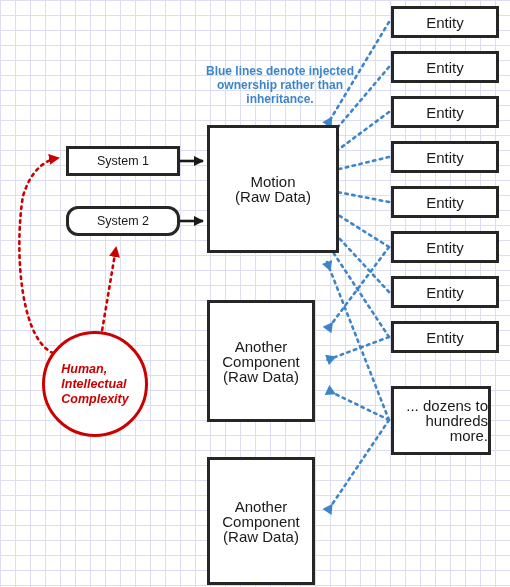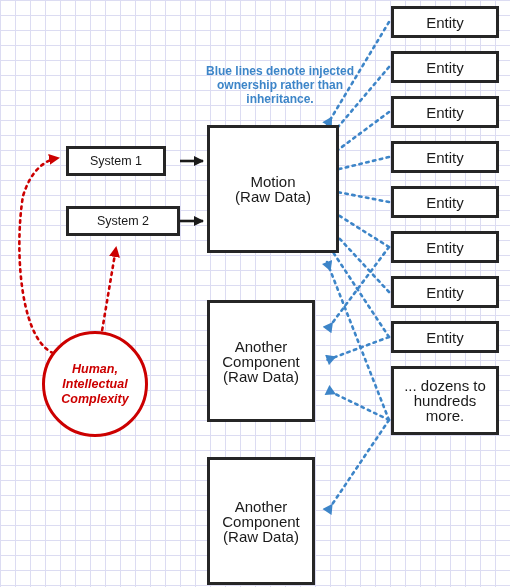--- a/index.html
+++ b/index.html
@@ -31,21 +31,20 @@
     z-index:3;
   }
   .sysbox{font-size:12.5px;}
   .circle{
     position:absolute;
     border:3px solid #cc0000;
     border-radius:50%;
     background:#ffffff;
     box-sizing:border-box;
     display:flex;align-items:center;justify-content:center;
-    text-align:center;
     color:#cc0000;
     font-weight:bold;font-style:italic;
     font-size:12.5px;line-height:15px;
     z-index:3;
   }
   .note{
     position:absolute;
     color:#3d85c8;
     font-weight:bold;
     font-size:12px;
@@ -104,24 +103,24 @@
       <line x1="389" y1="420" x2="327" y2="512" marker-end="url(#blueArrowL)"></line>
     </g>
   </svg>
 
   <div class="note" style="left:196px;top:36px;width:168px;margin-top:28px;">
     <span class="lbl">Blue lines denote injected
 ownership rather than
 inheritance.</span>
   </div>
 
-  <div class="box sysbox" style="left:66px;top:146px;width:100px;height:30px;">
+  <div class="box sysbox" style="left:66px;top:146px;width:114px;height:30px;">
     <span class="lbl">System 1</span>
   </div>
-  <div class="box sysbox" style="left:66px;top:206px;width:114px;height:30px;">
+  <div class="box sysbox" style="left:66px;top:206px;width:114px;height:30px;border-radius:12px;">
     <span class="lbl">System 2</span>
   </div>
 
   <div class="circle" style="left:42px;top:331px;width:106px;height:106px;">
     <span class="lbl">Human,
 Intellectual
 Complexity</span>
   </div>
 
   <div class="box" style="left:207px;top:125px;width:132px;height:128px;">
@@ -156,18 +155,18 @@
   </div>
   <div class="box" style="left:391px;top:231px;width:108px;height:32px;">
     <span class="lbl">Entity</span>
   </div>
   <div class="box" style="left:391px;top:276px;width:108px;height:32px;">
     <span class="lbl">Entity</span>
   </div>
   <div class="box" style="left:391px;top:321px;width:108px;height:32px;">
     <span class="lbl">Entity</span>
   </div>
-  <div class="box" style="left:391px;top:366px;width:108px;height:69px;">
+  <div class="box" style="left:391px;top:386px;width:100px;height:69px;text-align:right;">
     <span class="lbl">... dozens to
 hundreds more.</span>
   </div>
 
 </div>
 
 </body></html>

